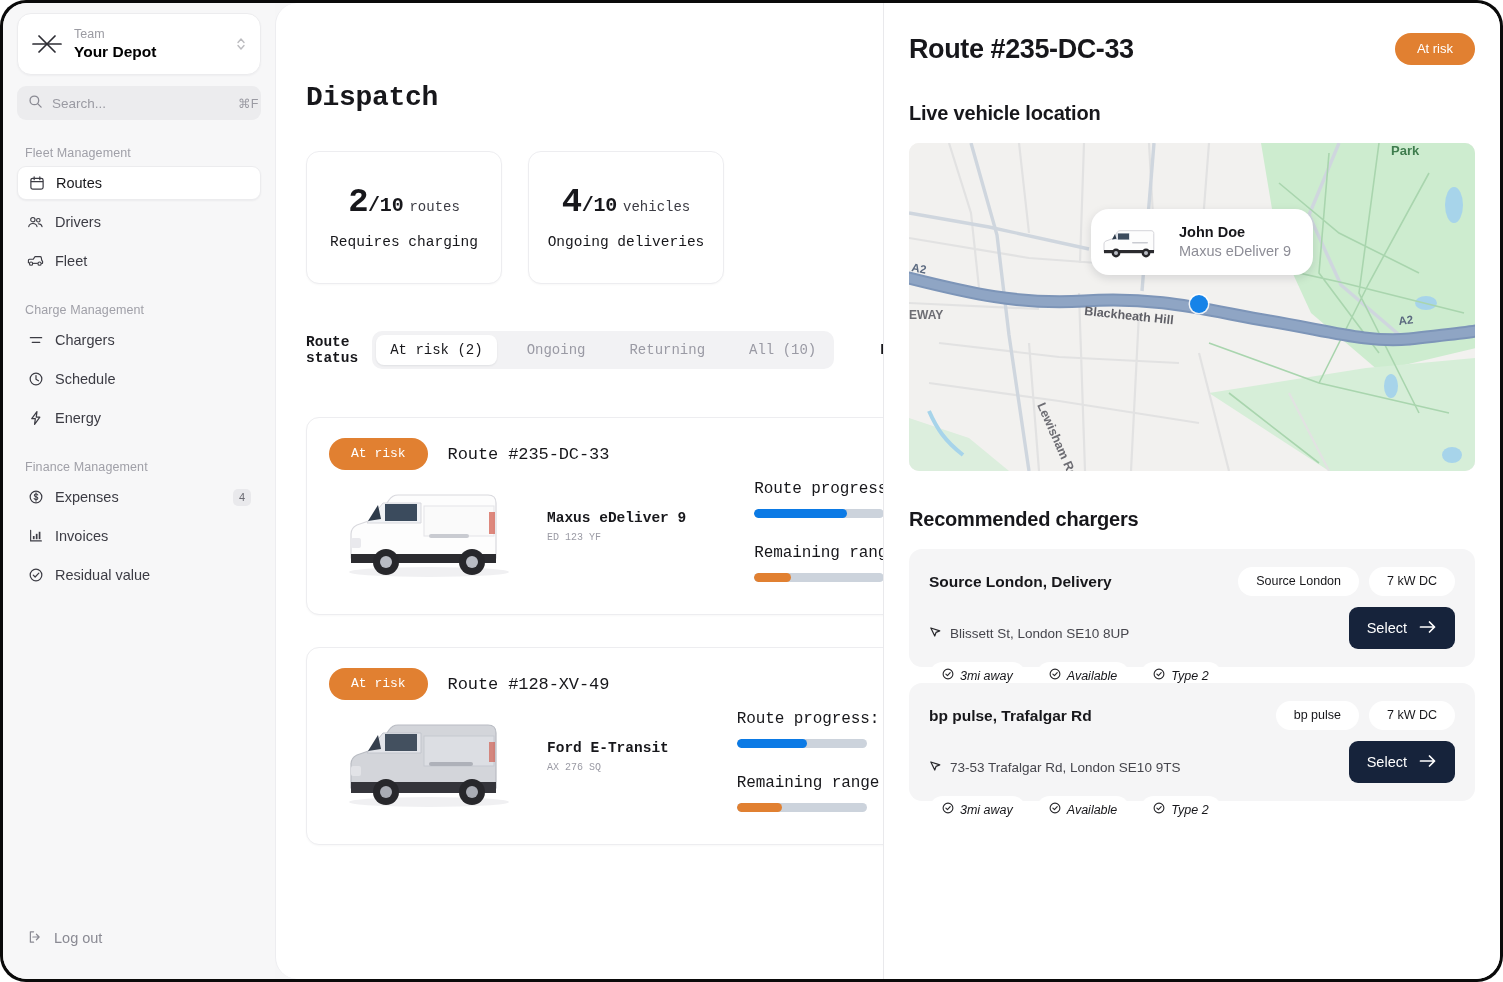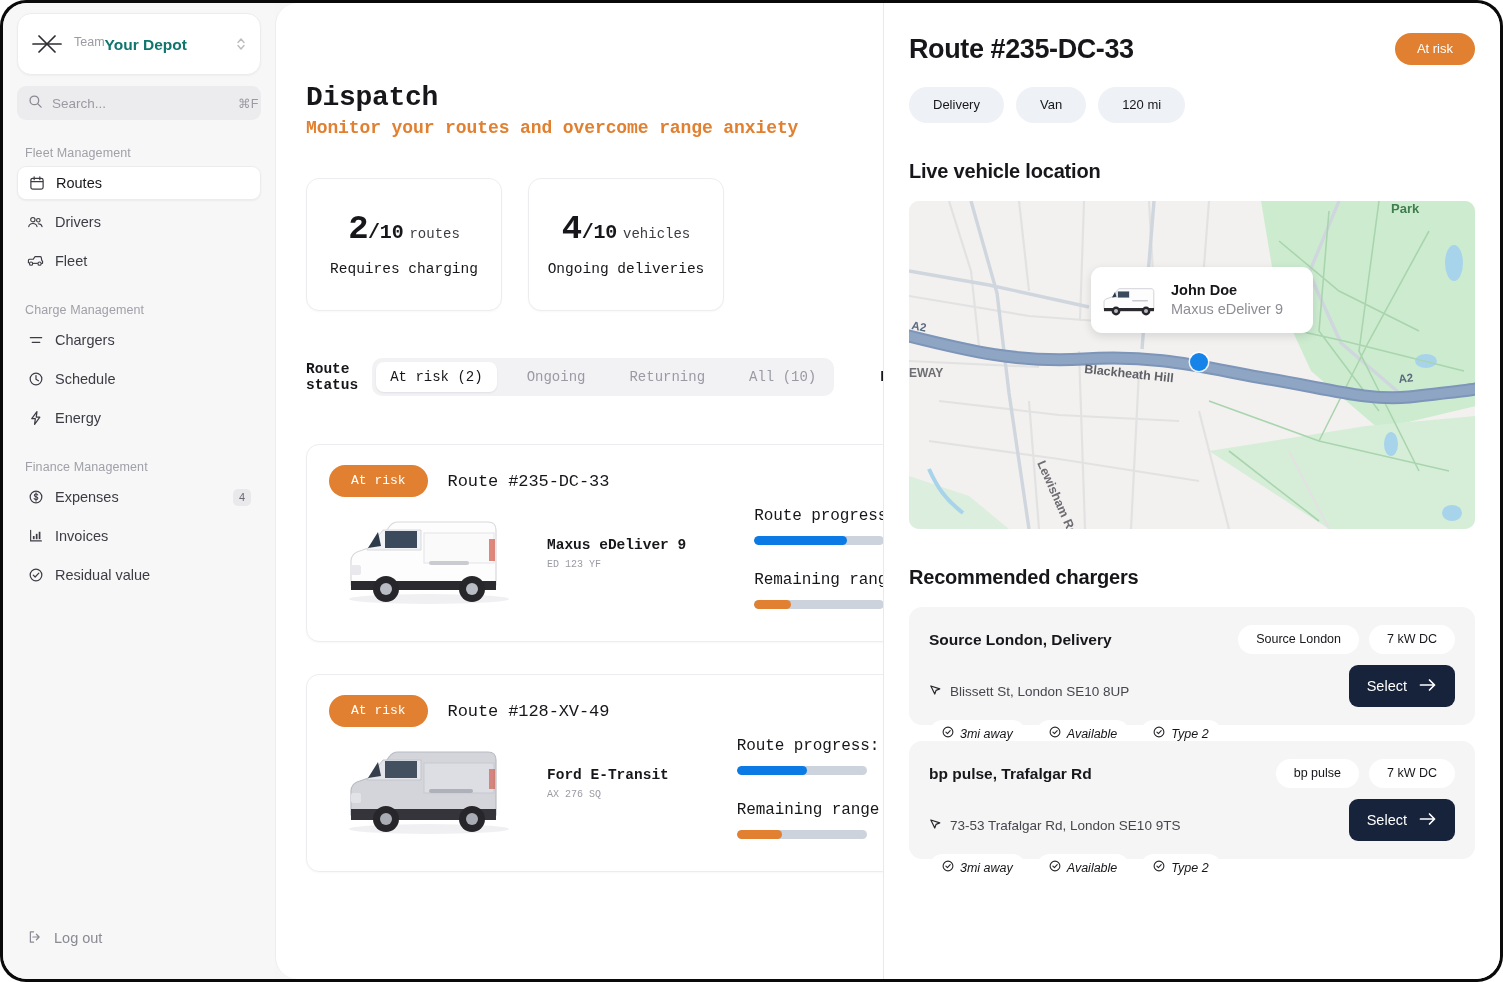--- a/index.html
+++ b/index.html
@@ -36,23 +36,23 @@
     height: 62px;
     background: #ffffff;
     border: 1px solid #ececee;
     border-radius: 14px;
     display: flex; align-items: center;
     padding: 0 12px;
     gap: 10px;
     box-shadow: 0 1px 2px rgba(16,24,40,.04);
   }
   .logo-mark { width: 34px; height: 34px; flex: 0 0 34px; }
-  .team-text { flex: 1; display: flex; flex-direction: row; justify-content: flex-start; }
+  .team-text { flex: 1; display: flex; flex-direction: column; justify-content: flex-start; }
   .team-label { font-size: 12.5px; color: #9b9ba2; line-height: 15px; }
-  .team-name { font-size: 15.5px; font-weight: 700; color: #0f766e; line-height: 19px; }
+  .team-name { font-size: 15.5px; font-weight: 700; color: #000000; line-height: 19px; }
   .chev-updown { width: 14px; height: 20px; flex: 0 0 14px; opacity: .45; }
 
   .search {
     margin-top: 11px;
     height: 34px;
     background: #ececee;
     border-radius: 9px;
     display: flex; align-items: center;
     padding: 0 11px; gap: 9px;
   }
@@ -204,24 +204,24 @@
     margin-top: 18px;
     height: 328px;
     border-radius: 10px;
     overflow: hidden;
     background: #f2f1ef;
   }
   .map-wrap svg { display: block; }
   .veh-tooltip {
     position: absolute; left: 182px; top: 66px;
     width: 222px; height: 66px;
-    background: #ffffff; border-radius: 11px;
+    background: #ffffff; border-radius: 18px;
     box-shadow: 0 3px 10px rgba(16,24,40,.13);
     display: flex; align-items: center;
-    padding: 0 14px 0 8px; gap: 8px;
+    padding: 0 14px 0 8px; gap: 16px;
   }
   .tt-img { width: 64px; height: 36px; flex: 0 0 64px; }
   .tt-name { font-size: 14.5px; font-weight: 700; color: #17171b; line-height: 19px; }
   .tt-model { font-size: 14.5px; color: #8d8d96; line-height: 19px; }
   .veh-dot {
     position: absolute; left: 281px; top: 152px;
     width: 18px; height: 18px; border-radius: 50%;
     background: #1683e8;
     box-shadow: 0 0 0 1.5px rgba(255,255,255,.85);
   }
@@ -423,21 +423,20 @@
         </svg>
       </span>
       <span>Log out</span>
     </div>
   </aside>
 
   <section class="main">
     <div class="main-inner">
 
       <h1 class="page-title">Dispatch</h1>
-      <div class="page-sub">Monitor your routes and overcome range anxiety</div>
 
       <div class="stats">
         <div class="stat-card">
           <div class="stat-top">
             <span class="stat-num">2</span>
             <span class="stat-den">/10</span>
             <span class="stat-unit">routes</span>
           </div>
           <div class="stat-label">Requires charging</div>
         </div>
@@ -558,25 +557,20 @@
     </div>
   </section>
 
   <aside class="right">
 
     <div class="rp-head">
       <h2 class="rp-title">Route #235-DC-33</h2>
       <span class="pill-risk">At risk</span>
     </div>
 
-    <div class="rp-chips">
-      <span class="chip">Delivery</span>
-      <span class="chip">Van</span>
-      <span class="chip">120 mi</span>
-    </div>
 
     <h3 class="rp-section-title">Live vehicle location</h3>
 
     <div class="map-wrap">
       <svg viewBox="0 0 567 328" width="567" height="328">
         <rect width="567" height="328" fill="#f2f1ef"></rect>
 
         <path d="M352 0h215v205L470 228 402 170 368 96z" fill="#cdeccf"></path>
         <path d="M300 250l120 78H567V215l-110 10z" fill="#d6eed8"></path>
         <path d="M0 275l60 20 40 33H0z" fill="#dceedd"></path>

